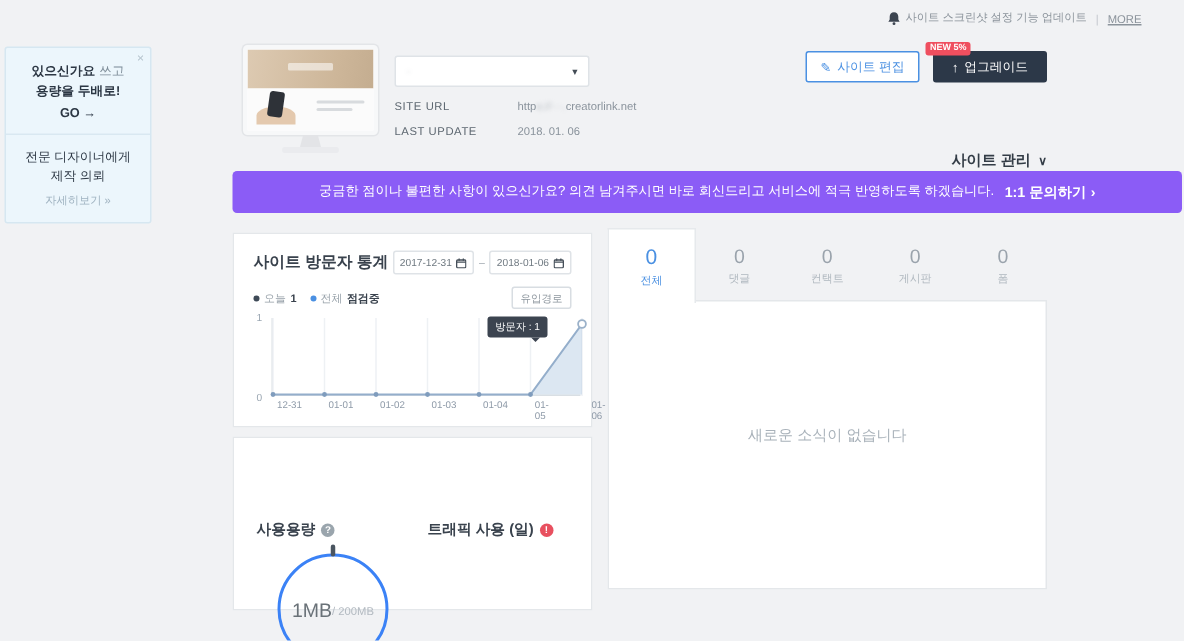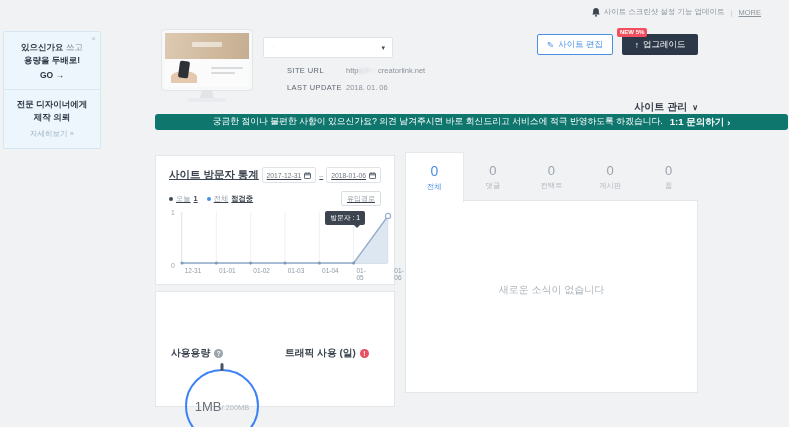--- a/index.html
+++ b/index.html
@@ -17,21 +17,21 @@
 
   
   .promo { left:3px; top:31px; width:98px; background:#ecf6fc; border:1px solid #d6e7f1;
            border-radius:2px; text-align:center; font-size:8.5px; }
   .promo-top { padding:9px 6px 8px; border-bottom:1px solid #d9e8f1; position:relative; }
   .promo-close { position:absolute; top:2px; right:4px; font-size:8px; color:#b4c2cc; cursor:pointer; }
   .promo-line1 b { color:#2c3744; } .promo-line1 span { color:#7d8c98; font-weight:normal; }
   .promo-top div { line-height:1.5; font-weight:bold; color:#2c3744; }
   .promo-go { margin-top:2px; font-weight:bold; color:#2c3744; cursor:pointer; }
   .promo-bottom { padding:8px 6px 9px; }
-  .promo-bottom div { line-height:1.5; font-weight:bold; color:#2c3744; }
+  .promo-bottom div { line-height:1.5; font-weight:normal; color:#2c3744; }
   .promo-detail { margin-top:4px; font-size:7.5px; font-weight:normal !important;
                   color:#9fb2c0 !important; cursor:pointer; }
 
   
   .site-info { left:155px; top:28px; width:543px; height:80px; }
   .monitor { left:7px; top:2px; width:90px; }
   .monitor-screen { width:90px; height:60px; background:#fff; border:3px solid #f7f8f9;
                     border-radius:3px; box-shadow:0 0 0 1px #e3e5e8; overflow:hidden; }
   .shot-hero { height:26px; background:linear-gradient(100deg,#ddcab2,#cdb699 70%,#c4ad90); position:relative; }
   .shot-hero .hero-txt { position:absolute; left:50%; top:9px; transform:translateX(-50%);
@@ -48,46 +48,46 @@
                   clip-path:polygon(15% 0,85% 0,100% 100%,0 100%); }
   .monitor-base { width:38px; height:4px; margin:0 auto; background:#eaebee; border-radius:2px; }
 
   .site-meta { left:108px; top:9px; width:260px; }
   .site-select { width:130px; height:21px; background:#fff; border:1px solid #dfe3e7; border-radius:2px;
                  display:flex; align-items:center; justify-content:space-between; padding:0 7px;
                  font-size:8px; color:#6b7680; cursor:pointer; }
   .masked { filter:blur(1.5px); opacity:.55; }
   .caret { font-size:7px; color:#434c56; }
   .meta-row { display:flex; margin-top:8px; font-size:7.5px; }
-  .meta-row .lbl { width:59px; color:#5d6membro770; color:#5d6770; letter-spacing:.4px;margin-left:24px; }
+  .meta-row .lbl { width:82px; color:#5d6membro770; color:#5d6770; letter-spacing:.4px; }
   .meta-row .val { color:#8a939c; }
 
   .site-buttons { right:0; top:6px; display:flex; gap:9px; }
   .btn-edit { width:76px; height:21px; background:#fff; border:1px solid #4a90e2; border-radius:2px;
               color:#4a90e2; font-size:8.5px; display:flex; align-items:center; justify-content:center;
               gap:4px; cursor:pointer; }
   .btn-upgrade { position:relative; width:76px; height:21px; background:#2c3848; border:none;
                  border-radius:2px; color:#fff; font-size:8.5px; display:flex; align-items:center;
                  justify-content:center; gap:4px; cursor:pointer; }
   .badge { position:absolute; top:-6px; left:-5px; background:#ef4f5f; color:#fff; font-size:6px;
            font-weight:bold; padding:1px 3px; border-radius:2px; line-height:1.2; }
   .manage-link { right:0; bottom:-6px; font-size:10px; color:#333c46; font-weight:bold;
                  display:flex; align-items:center; gap:5px; cursor:pointer; }
   .manage-link .chev { font-size:8px; font-weight:bold; }
 
   
-  .banner { left:155px; top:114px; width:633px; height:16px; background:#0f766e; border-radius:3px;
+  .banner { left:155px; top:114px; width:633px; height:28px; background:#8b5cf6; border-radius:3px;
             display:flex; align-items:center; justify-content:center; color:#fff; font-size:8.8px;
             cursor:pointer; }
   .banner b { font-size:9.5px; margin-left:7px; }
   .banner .arrow { font-weight:bold; margin-left:3px; font-size:9.5px; }
 
   
   .card { background:#fff; border:1px solid #e4e7ea; }
-  .stats-card { left:155px; top:155px; width:240px; height:130px; padding:11px 13px;text-decoration:underline; }
+  .stats-card { left:155px; top:155px; width:240px; height:130px; padding:11px 13px; }
   .stats-head { display:flex; justify-content:space-between; align-items:center; }
   .stats-title { font-size:10.5px; font-weight:bold; color:#39424d; }
   .date-range { display:flex; align-items:center; gap:3px; }
   .date-box { height:16px; border:1px solid #dfe3e7; border-radius:2px; background:#fff;
               display:flex; align-items:center; gap:3px; padding:0 4px; font-size:6.8px;
               color:#6f7981; cursor:pointer; }
   .date-sep { font-size:7px; color:#9aa3ab; }
   .cal { width:7px; height:7px; }
   .legend-row { display:flex; align-items:center; margin-top:8px; font-size:7.3px; color:#98a2aa; }
   .legend-item { display:flex; align-items:center; gap:3px; margin-right:9px; }

